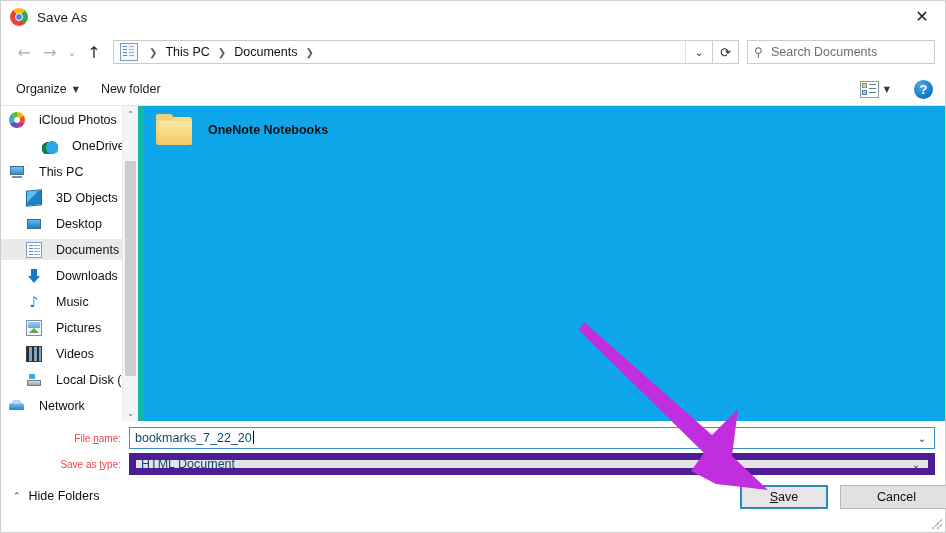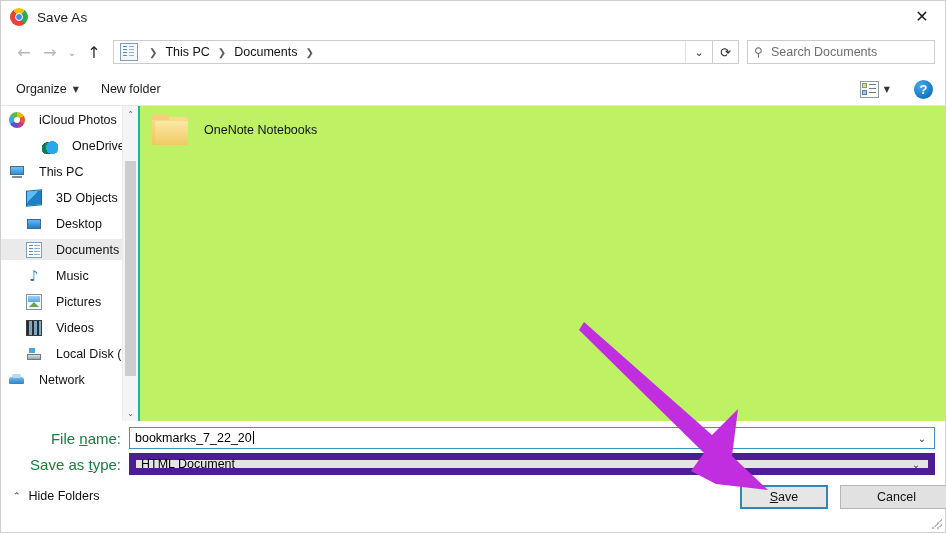--- a/index.html
+++ b/index.html
@@ -258,22 +258,23 @@
   .sb-arrow {
     height: 16px; display: flex; align-items: center; justify-content: center;
     font-size: 8px; color: #5a5a5a; font-family: "DejaVu Sans", sans-serif;
   }
   .sb-thumb {
     position: absolute; left: 2px; right: 2px; top: 55px; height: 215px;
     background: #cdcdcd;
   }
 
   .content {
-    flex: 1; position: relative; background: #bef264;
-    border-left: 2px solid #14b8a6;
+    flex: 1; position: relative; background: #0ea5e9;
+    border-left: 6px solid #14b8a6;
+    font-weight: bold;
   }
   .file-item {
     position: absolute; left: 12px; top: 8px;
     display: flex; align-items: center; gap: 14px;
   }
   .folder-ico {
     width: 38px; height: 31px; position: relative; flex: none;
   }
   .folder-ico .back {
     position: absolute; left: 0; top: 3px; width: 36px; height: 28px;
@@ -294,31 +295,31 @@
   
   .formarea {
     position: absolute; top: 421px; left: 0; right: 0; bottom: 0;
     background: #ffffff;
   }
   .form-row { position: absolute; left: 0; right: 0; height: 22px; display: flex; align-items: center; }
   #row-filename { top: 5px; }
   #row-filetype { top: 31px; border-radius: 8px; }
   .form-label {
     width: 120px; text-align: right; padding-right: 8px;
-    font-size: 15px; color: #15803d; white-space: nowrap;
+    font-size: 10px; color: #ef4444; white-space: nowrap;
   }
   .form-label u { text-decoration: underline; }
   .combo {
     flex: 1; height: 22px; margin-right: 10px; box-sizing: border-box;
     display: flex; align-items: center; position: relative;
   }
   .combo.focused { border: 1px solid #3d94c4; background: #ffffff; }
   .combo.disabledlike { border: 7px solid #4c1d95; background: #e4e4e4; justify-content: flex-end; }
   .combo .value {
-    flex: 1; font-size: 12.5px; color: #000000; padding-left: 5px; white-space: nowrap;
+    flex: 1; font-size: 12.5px; color: #0c4a6e; padding-left: 5px; white-space: nowrap;
   }
   .caret-bar {
     display: inline-block; width: 1px; height: 13px; background: #000;
     vertical-align: -2px; margin-left: 1px;
   }
   .combo .chev {
     width: 24px; display: flex; align-items: center; justify-content: center;
     font-size: 10px; color: #3a3a3a; font-family: "DejaVu Sans", sans-serif;
   }
 
@@ -425,20 +426,24 @@
           </div>
           <div class="nav-item indent" style="margin-top: 5px;">
             <div class="nav-ico ico-desktop"></div>
             <span>Desktop</span>
           </div>
           <div class="nav-item indent selected" style="margin-top: 5px;">
             <div class="nav-ico ico-doc"></div>
             <span>Documents</span>
           </div>
           <div class="nav-item indent" style="margin-top: 5px;">
+            <div class="nav-ico ico-down"></div>
+            <span>Downloads</span>
+          </div>
+          <div class="nav-item indent" style="margin-top: 5px;">
             <div class="nav-ico ico-music">♪</div>
             <span>Music</span>
           </div>
           <div class="nav-item indent" style="margin-top: 5px;">
             <div class="nav-ico ico-pic"></div>
             <span>Pictures</span>
           </div>
           <div class="nav-item indent" style="margin-top: 5px;">
             <div class="nav-ico ico-vid"></div>
             <span>Videos</span>

